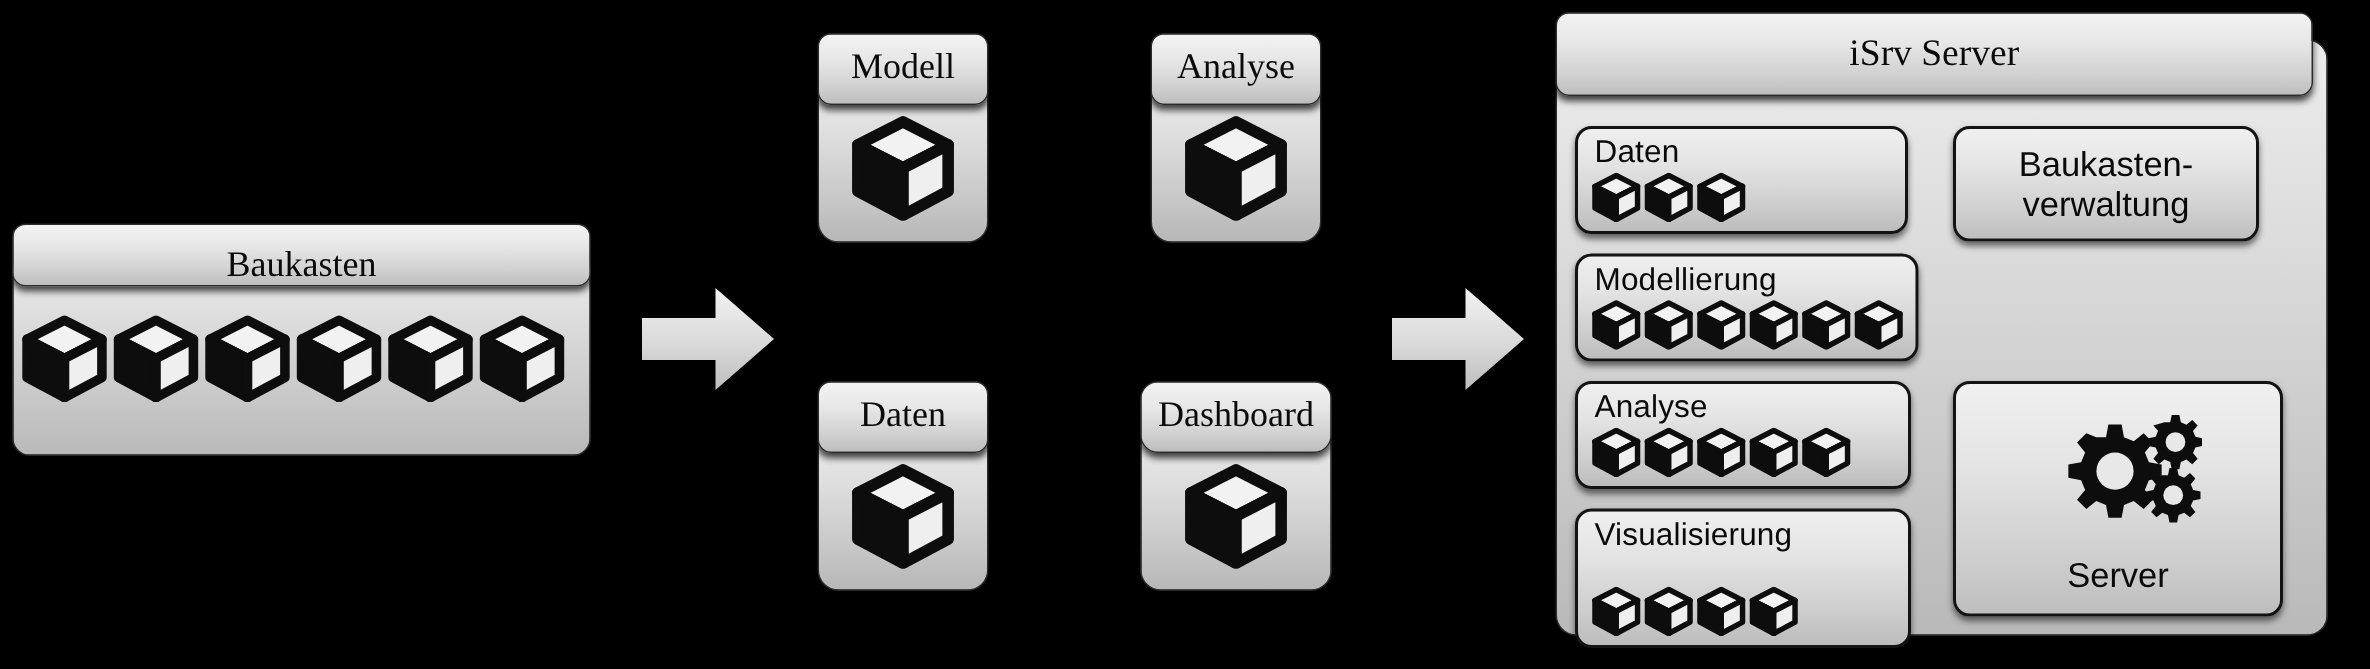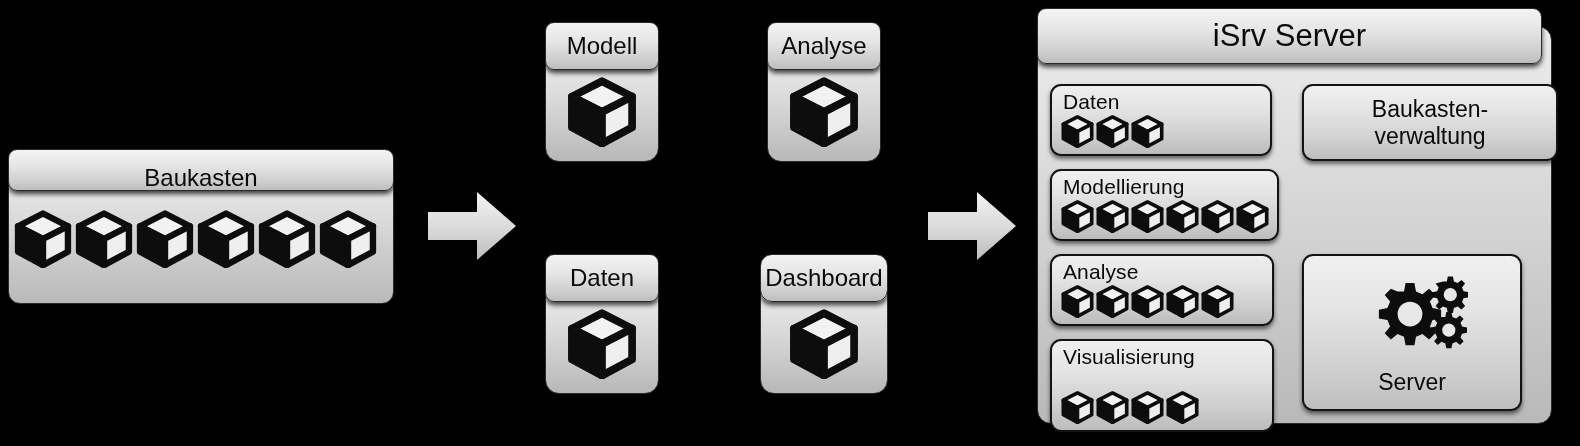--- a/index.html
+++ b/index.html
@@ -16,21 +16,21 @@
   .tab{
     position:absolute;
     background:linear-gradient(180deg,#f3f3f3 0%,#e6e6e6 38%,#cfcfcf 78%,#bdbdbd 100%);
     border:1px solid #2a2a2a;
     border-radius:9px;
     box-shadow:0 3px 5px rgba(0,0,0,.75);
     display:flex;align-items:center;justify-content:center;
     box-sizing:border-box;
     z-index:4;
   }
-  .tab span{line-height:1.05;text-align:right;display:block;}
+  .tab span{line-height:1.05;text-align:right;display:block;font-family:Liberation Serif, serif;}
 
   .body-panel{
     position:absolute;
     background:linear-gradient(180deg,#ededed 0%,#dedede 30%,#c9c9c9 70%,#b9b9b9 100%);
     border:1px solid #2b2b2b;
     border-radius:12px;
     box-sizing:border-box;
     z-index:2;
   }
 
@@ -76,21 +76,21 @@
     display:flex;align-items:center;justify-content:center;
     z-index:2;
   }
 
   
   .arrow{position:absolute;z-index:3;}
 
   
   .t-baukasten{font-size:24px;margin-top:16px;}
   .t-card{font-size:24px;}
-  .t-server{font-size:31px;}
+  .t-server{font-size:25px;}
 
   
   .cube{display:inline-block;vertical-align:bottom;}
   .gears{display:block;}
 </style>
 </head>
 <body>
 
 <div class="stage">
 
@@ -373,21 +373,21 @@
       <span class="cube cube-sm" style="width: 33px; height: 33px;"><svg width="33" height="33" viewBox="0 0 100 100">
             <g stroke="#0d0d0d" stroke-linejoin="round">
               <polygon points="50,6 93,28 50,50 7,28" fill="#f2f2f2" stroke-width="11"></polygon>
               <polygon points="7,28 50,50 50,95 7,72" fill="#0d0d0d" stroke-width="11"></polygon>
               <polygon points="93,28 93,72 50,95 50,50" fill="#efefef" stroke-width="11"></polygon>
             </g>
           </svg></span>
     </span>
   </div>
 
-  <div class="btnpanel" style="left:1302px;top:84px;width:256px;height:77px;">
+  <div class="btnpanel" style="left:1302px;top:84px;width:204px;height:77px;">
     <span class="txt">Baukasten-
 verwaltung</span>
   </div>
 
 
   <div class="btnpanel" style="left:1302px;top:254px;width:220px;height:157px;gap:8px;">
     <span class="gears">
       <svg width="112" height="88" viewBox="0 0 112 88" fill="#0d0d0d">
 
         <path d="M41.5,22.5 L48.0,22.5 L49.6,14.0 L58.4,14.0 L60.0,22.5 L66.5,25.2

